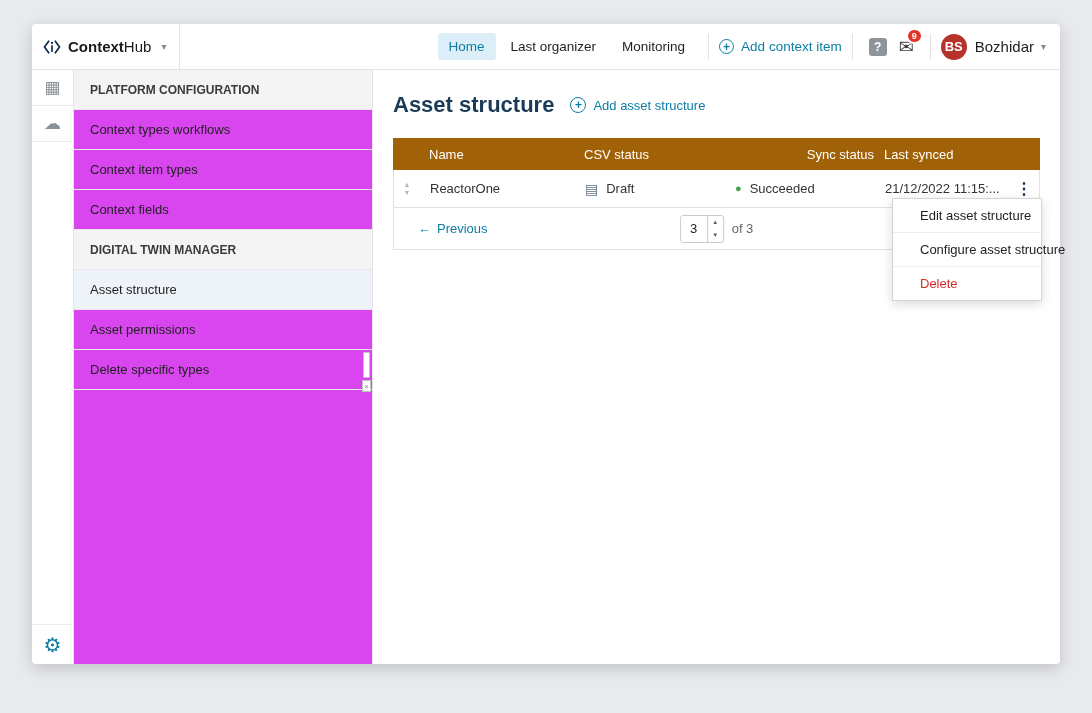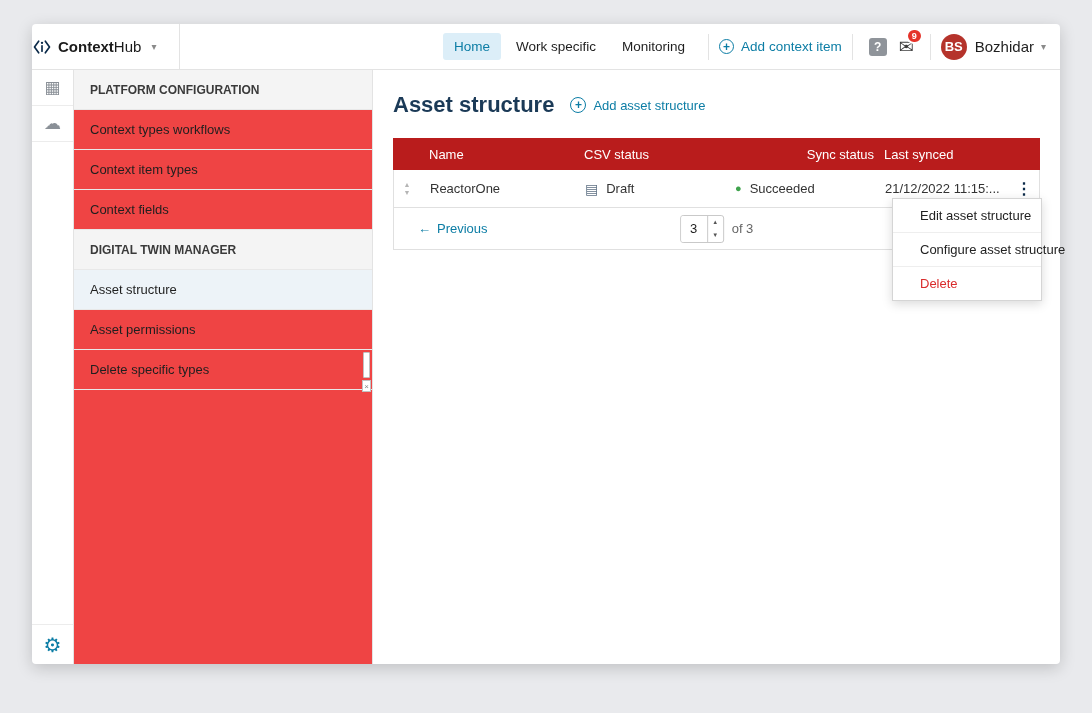--- a/index.html
+++ b/index.html
@@ -11,21 +11,21 @@
     color:#222;
   }
   .window {
     position:absolute; left:32px; top:24px; width:1028px; height:640px;
     background:#fff; border-radius:4px;
     box-shadow:0 4px 16px rgba(0,0,0,.18);
     display:flex; flex-direction:column;
   }
   
   .topbar { height:46px; border-bottom:1px solid #e3e3e3; display:flex; align-items:stretch; flex:0 0 auto; }
-  .logo-area { width:148px; border-right:1px solid #e3e3e3; display:flex; align-items:center; padding:0 0; gap:6px; cursor:pointer; }
+  .logo-area { width:148px; border-right:1px solid #e3e3e3; display:flex; align-items:center; padding:0 10px; gap:6px; cursor:pointer; }
   .brand { font-size:15px; color:#1b1b1b; white-space:nowrap; }
   .brand .bold { font-weight:700; }
   .caret { color:#8a8a8a; font-size:10px; margin-left:4px; }
   .topnav { margin-left:auto; display:flex; align-items:center; padding-right:14px; }
   .nav-item { padding:6px 11px; font-size:13.5px; color:#1f1f1f; border-radius:3px; cursor:pointer; margin:0 2px; }
   .nav-item.active { background:#dceef8; color:#0c7da5; }
   .tb-divider { width:1px; height:26px; background:#e3e3e3; margin:0 10px; }
   .add-link { color:#0c7da5; font-size:13.5px; display:flex; align-items:center; gap:7px; cursor:pointer; white-space:nowrap; }
   .plus-circle {
     width:15px; height:15px; border:1.5px solid #0c7da5; border-radius:50%;
@@ -48,37 +48,37 @@
     font-size:13px; font-weight:700; display:flex; align-items:center; justify-content:center;
   }
   .user-name { font-size:15px; color:#1f1f1f; margin:0 3px 0 8px; }
 
   
   .app-body { flex:1; display:flex; min-height:0; position:relative; }
   .rail { width:42px; border-right:1px solid #e3e3e3; display:flex; flex-direction:column; align-items:stretch; }
   .rail-btn { height:36px; display:flex; align-items:center; justify-content:center; border-bottom:1px solid #ececec; font-size:17px; color:#8a9097; cursor:pointer; }
   .rail-btn.gear { margin-top:auto; border-bottom:none; border-top:1px solid #ececec; height:40px; color:#0c7da5; font-size:20px; }
 
-  .sidebar { width:299px; border-right:1px solid #e3e3e3; font-size:13px; position:relative; background:#ef4444; }
+  .sidebar { width:299px; border-right:1px solid #e3e3e3; font-size:13px; position:relative; background:#d946ef; }
   .side-item { height:40px; line-height:40px; padding:0 16px; border-bottom:1px solid #e8e8e8; color:#1f1f1f; cursor:pointer; white-space:nowrap; overflow:hidden; }
   .side-section { background:#f4f4f4; font-weight:700; font-size:12px; color:#3a3a3a; cursor:default; }
   .side-item.selected { background:#edf3f8; }
   .side-scroll { position:absolute; top:282px; right:1px; display:flex; flex-direction:column; align-items:center; }
   .scroll-thumb { width:7px; height:26px; border:1px solid #c2c2c2; background:#fff; border-radius:1px; }
   .scroll-x { width:9px; height:12px; border:1px solid #c2c2c2; background:#fff; font-size:8px; color:#888; display:flex; align-items:center; justify-content:center; margin-top:2px; }
 
   
   .main { flex:1; padding:18px 20px; position:relative; min-width:0; }
   .title-row { display:flex; align-items:center; gap:16px; margin:4px 0 20px; }
   .page-title { font-size:22px; font-weight:700; color:#1b3a57; margin:0; }
   .title-row .add-link { font-size:13px; }
   .title-row .plus-circle { width:16px; height:16px; }
 
   .grid { width:100%; }
-  .t-head { display:flex; align-items:center; background:#b91c1c; color:#fff; height:32px; font-size:13px; }
+  .t-head { display:flex; align-items:center; background:#a16207; color:#fff; height:32px; font-size:13px; }
   .t-head > div, .t-row > div { padding-left:10px; }
   .c0 { width:26px; flex:0 0 26px; padding-left:0 !important; display:flex; flex-direction:column; align-items:center; justify-content:center; }
   .c-name { width:155px; flex:0 0 155px; }
   .c-csv  { width:150px; flex:0 0 150px; }
   .c-sync { width:150px; flex:0 0 150px;text-align:right; }
   .c-last { flex:1; min-width:0; white-space:nowrap; overflow:hidden; }
   .c-act  { width:30px; flex:0 0 30px; padding-left:0 !important; display:flex; align-items:center; justify-content:center; }
 
   .t-row { display:flex; align-items:center; height:38px; background:#fff; border:1px solid #e0e0e0; border-top:none; font-size:13px; color:#333; }
   .sort-arrow { font-size:7px; line-height:8px; color:#b5b5b5; cursor:pointer; }
@@ -119,21 +119,21 @@
           <circle cx="12" cy="7" r="1.4" fill="#0b2a49" stroke="none"></circle>
           <path d="M12 10.5 L12 17"></path>
         </svg>
       </span>
       <span class="brand"><span class="bold">Context</span><span>Hub</span></span>
       <span class="caret">▾</span>
     </div>
 
     <div class="topnav">
       <div class="nav-item active">Home</div>
-      <div class="nav-item">Work specific</div>
+      <div class="nav-item">Last organizer</div>
       <div class="nav-item">Monitoring</div>
 
       <div class="tb-divider"></div>
 
       <div class="add-link">
         <span class="plus-circle">+</span>
         <span>Add context item</span>
       </div>
 
       <div class="tb-divider"></div>

